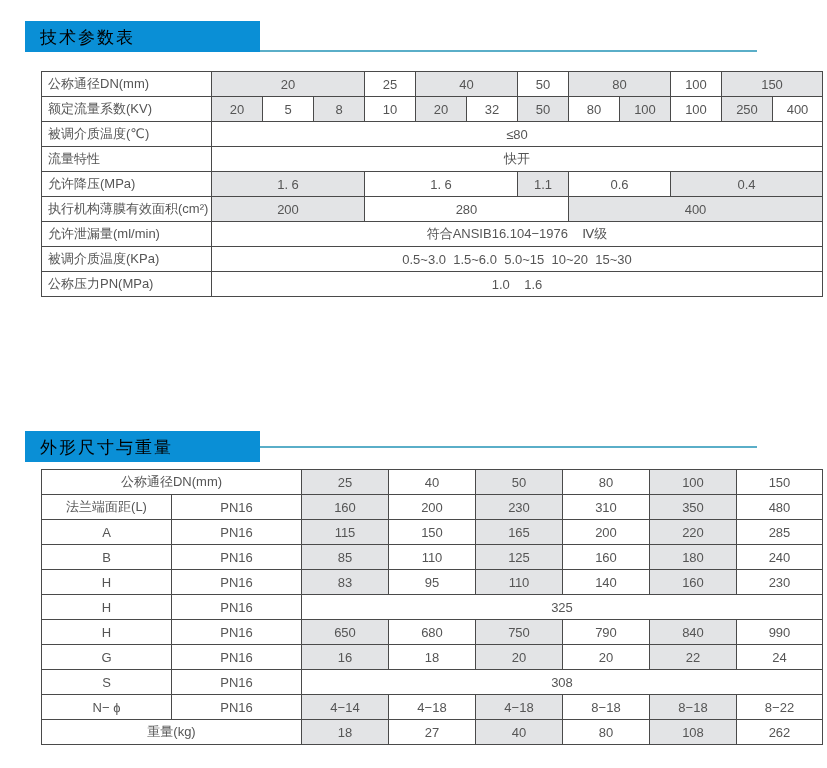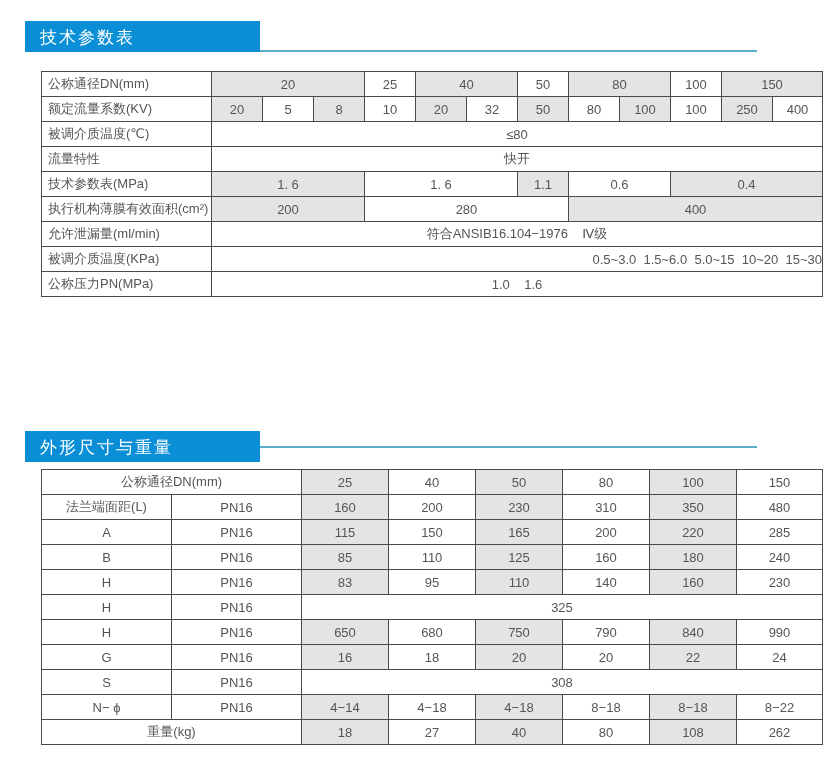--- a/index.html
+++ b/index.html
@@ -1,19 +1,19 @@
 <!DOCTYPE html>
 <html><head>
 <meta charset="utf-8">
 <style>
   html, body { margin:0; padding:0; background:#ffffff; }
   body { width:827px; height:768px; position:relative; overflow:hidden;
          font-family:"Liberation Sans", "DejaVu Sans", sans-serif; color:#555; }
   .section-header { position:absolute; left:25px; height:31px; width:235px; background:#0a8fd6; }
-  .section-header span { position:absolute; left:15px; top:5px; font-size:17px; color:#ffffff; letter-spacing:2px; font-family:Liberation Sans, sans-serif; }
+  .section-header span { position:absolute; left:15px; top:5px; font-size:17px; color:#000000; letter-spacing:2px; font-family:Liberation Sans, sans-serif; }
   .section-line { position:absolute; left:260px; width:497px; height:2px; background:#5aaec8; }
   table { position:absolute; border-collapse:collapse; table-layout:fixed; left:41px; width:781px; }
   td { border:1px solid #4a4a4a; height:24px; padding:0; font-size:13px; color:#555; text-align:center; white-space:nowrap; overflow:hidden; }
   td.lbl { text-align:left; padding-left:6px; }
   td.g { background:#e3e4e6; }
   #t1 { top:71px; }
   #t2 { top:469px; }
   #t2 td { font-size:13px; }
 </style>
 </head>
@@ -68,40 +68,40 @@
   </tr>
   <tr>
     <td class="lbl">被调介质温度(℃)</td>
     <td colspan="12">≤80</td>
   </tr>
   <tr>
     <td class="lbl">流量特性</td>
     <td colspan="12">快开</td>
   </tr>
   <tr>
-    <td class="lbl">技术参数表(MPa)</td>
+    <td class="lbl">允许降压(MPa)</td>
     <td class="g" colspan="3">1. 6</td>
     <td colspan="3">1. 6</td>
     <td class="g">1.1</td>
     <td colspan="2">0.6</td>
     <td class="g" colspan="3">0.4</td>
   </tr>
   <tr>
     <td class="lbl">执行机构薄膜有效面积(cm²)</td>
     <td class="g" colspan="3">200</td>
     <td colspan="4">280</td>
     <td class="g" colspan="5">400</td>
   </tr>
   <tr>
     <td class="lbl">允许泄漏量(ml/min)</td>
     <td colspan="12" style="white-space:pre;">符合ANSIB16.104−1976    Ⅳ级</td>
   </tr>
   <tr>
     <td class="lbl">被调介质温度(KPa)</td>
-    <td colspan="12" style="white-space:pre;text-align:right;">0.5~3.0  1.5~6.0  5.0~15  10~20  15~30</td>
+    <td colspan="12" style="white-space:pre;">0.5~3.0  1.5~6.0  5.0~15  10~20  15~30</td>
   </tr>
   <tr>
     <td class="lbl">公称压力PN(MPa)</td>
     <td colspan="12" style="white-space:pre;margin-top:36px;">1.0    1.6</td>
   </tr>
 </tbody>
   </table>
 
 <div class="section-header" style="top:431px;">
   <span>外形尺寸与重量</span>

